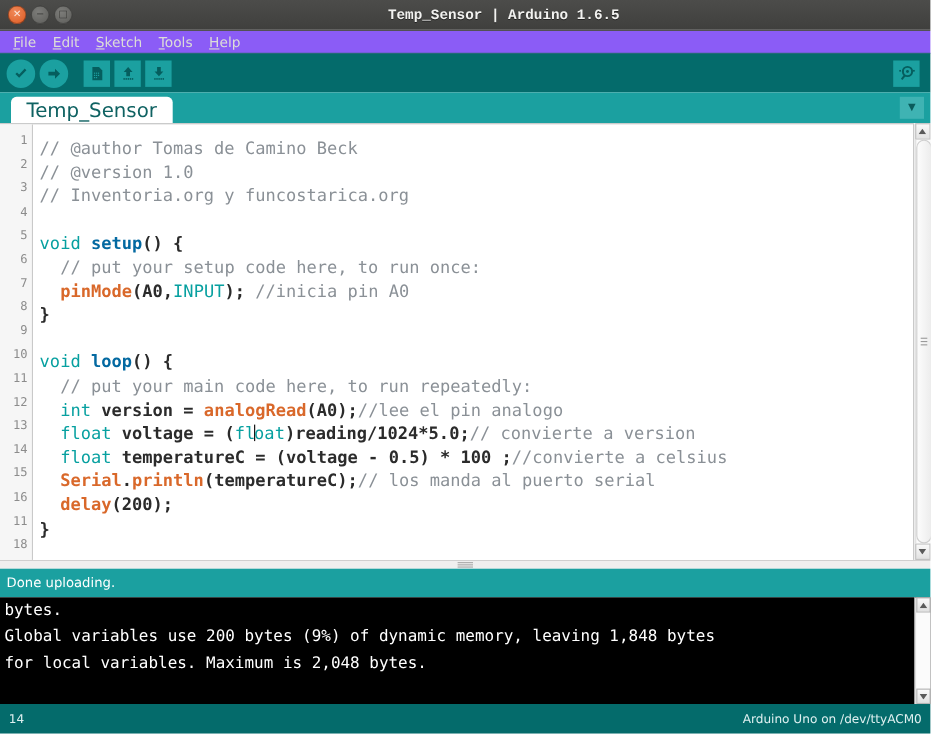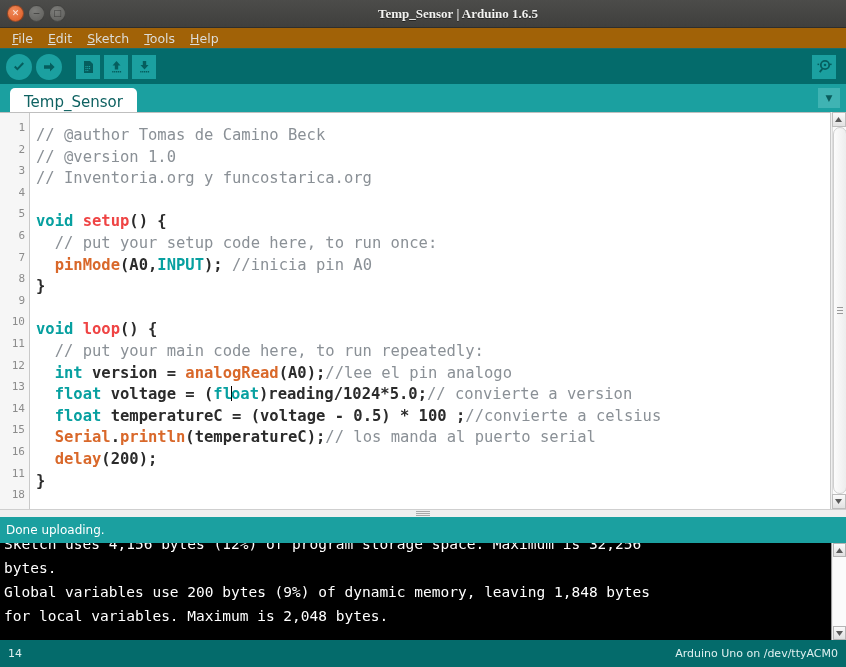--- a/index.html
+++ b/index.html
@@ -23,28 +23,28 @@
     width:17px; height:17px; border-radius:50%;
     display:flex; align-items:center; justify-content:center;
     font-size:9px; line-height:1; color:#4a4a48;
     border:1px solid rgba(0,0,0,.35);
   }
   .wbtn.close { background:radial-gradient(circle at 38% 32%,#f08a5a,#dd5a22); color:#fbe6dc; }
   .wbtn.min, .wbtn.max { background:radial-gradient(circle at 38% 32%,#7d7d7a,#5d5d5a); color:#3a3a38; }
   .wtitle {
     position:absolute; left:12px; right:0; text-align:center;
     font-size:13px; font-weight:bold; color:#f2f2f0;
-    font-family:Liberation Serif, serif; pointer-events:none;
+    font-family:Liberation Mono, monospace; pointer-events:none;
     text-shadow:0 1px 0 rgba(0,0,0,.5);
   }
   .wtitle span { padding-left:58px; }
 
   
   .menubar {
-    height:21px; flex:0 0 21px; background:#a16207;
+    height:21px; flex:0 0 21px; background:#8b5cf6;
     display:flex; align-items:center; padding-left:6px; gap:3px;
     border-bottom:1px solid #1d6b6b;
   }
   .menuitem {
     font-size:12.5px; color:#dcdcd8; padding:1px 6px; border-radius:2px;
     font-family:"DejaVu Sans", sans-serif; white-space:nowrap;
   }
   .menuitem u { text-decoration:underline; }
 
   
@@ -63,24 +63,24 @@
   .tb-gap { width:10px; }
   .tb-right { margin-left:auto; }
   .glyph { fill:#055e5e; }
 
   
   .tabbar {
     height:28px; flex:0 0 28px; background:#1ba0a0;
     display:flex; align-items:flex-end; padding-left:10px; position:relative;
   }
   .tab {
-    background:#ffffff; color:#0f6262; font-size:15px;
+    background:#ffffff; color:#0f6262; font-size:18px;
     padding:5px 14px 5px 14px; border-radius:5px 5px 0 0;
     font-family:"DejaVu Sans", sans-serif; height:24px;
-    display:flex; 
+    display:flex; align-items:center;
   }
   .tab-drop {
     position:absolute; right:6px; top:4px; width:22px; height:20px;
     background:#3fb3b3; display:flex; align-items:center; justify-content:center;
   }
 
   
   .editor-wrap { flex:1 1 auto; display:flex; position:relative; background:#fff; min-height:0; }
   .editor {
     flex:1 1 auto; display:flex; overflow:hidden; position:relative;
@@ -94,22 +94,22 @@
   .gutter div {
     font-family:"DejaVu Sans Mono", monospace; font-size:11px; color:#8c8c8c;
     height:21.6px; line-height:21.6px; padding-right:4px;
   }
   .code {
     flex:1 1 auto; padding:12px 0 0 6px; overflow:hidden;
     font-family:"DejaVu Sans Mono", monospace; font-size:15.5px;
   }
   .code .ln { height:21.6px; line-height:21.6px; white-space:pre; }
   .cm { color:#8a9096; }
-  .kw { color:#07a0a0; font-weight:bold; }
-  .fn { color:#ef4444; font-weight:bold; }
+  .kw { color:#07a0a0; font-weight:normal; }
+  .fn { color:#0369a1; font-weight:bold; }
   .id { color:#d9682a; font-weight:bold; }
   .lit { color:#2b2b2b; font-weight:bold; }
   .pl { color:#2b2b2b; }
   .caret { display:inline-block; width:1px; height:15px; background:#000; vertical-align:-2px; margin:0 -1px; }
 
   
   .vscroll {
     width:16px; flex:0 0 16px; background:#f0f0f0;
     border-left:1px solid #c9c9c9; display:flex; flex-direction:column; align-items:center;
     position:relative;
@@ -344,21 +344,20 @@
         <i></i>
       </div>
   </div>
 
   <div class="statusmsg">
     <span>Done uploading.</span>
   </div>
 
   <div class="console">
     <div id="console-lines">
-        <div class="cline first">Sketch uses 4,156 bytes (12%) of program storage space. Maximum is 32,256</div>
         <div class="cline">bytes.</div>
         <div class="cline">Global variables use 200 bytes (9%) of dynamic memory, leaving 1,848 bytes</div>
         <div class="cline">for local variables. Maximum is 2,048 bytes.</div>
       </div>
     <div class="cscroll">
       <div class="cs-arrow">
         <svg width="7" height="5" viewBox="0 0 7 5">
             <path d="M3.5 0 L7 5 H0 Z" fill="#5a5a5a"></path>
           </svg>
       </div>

